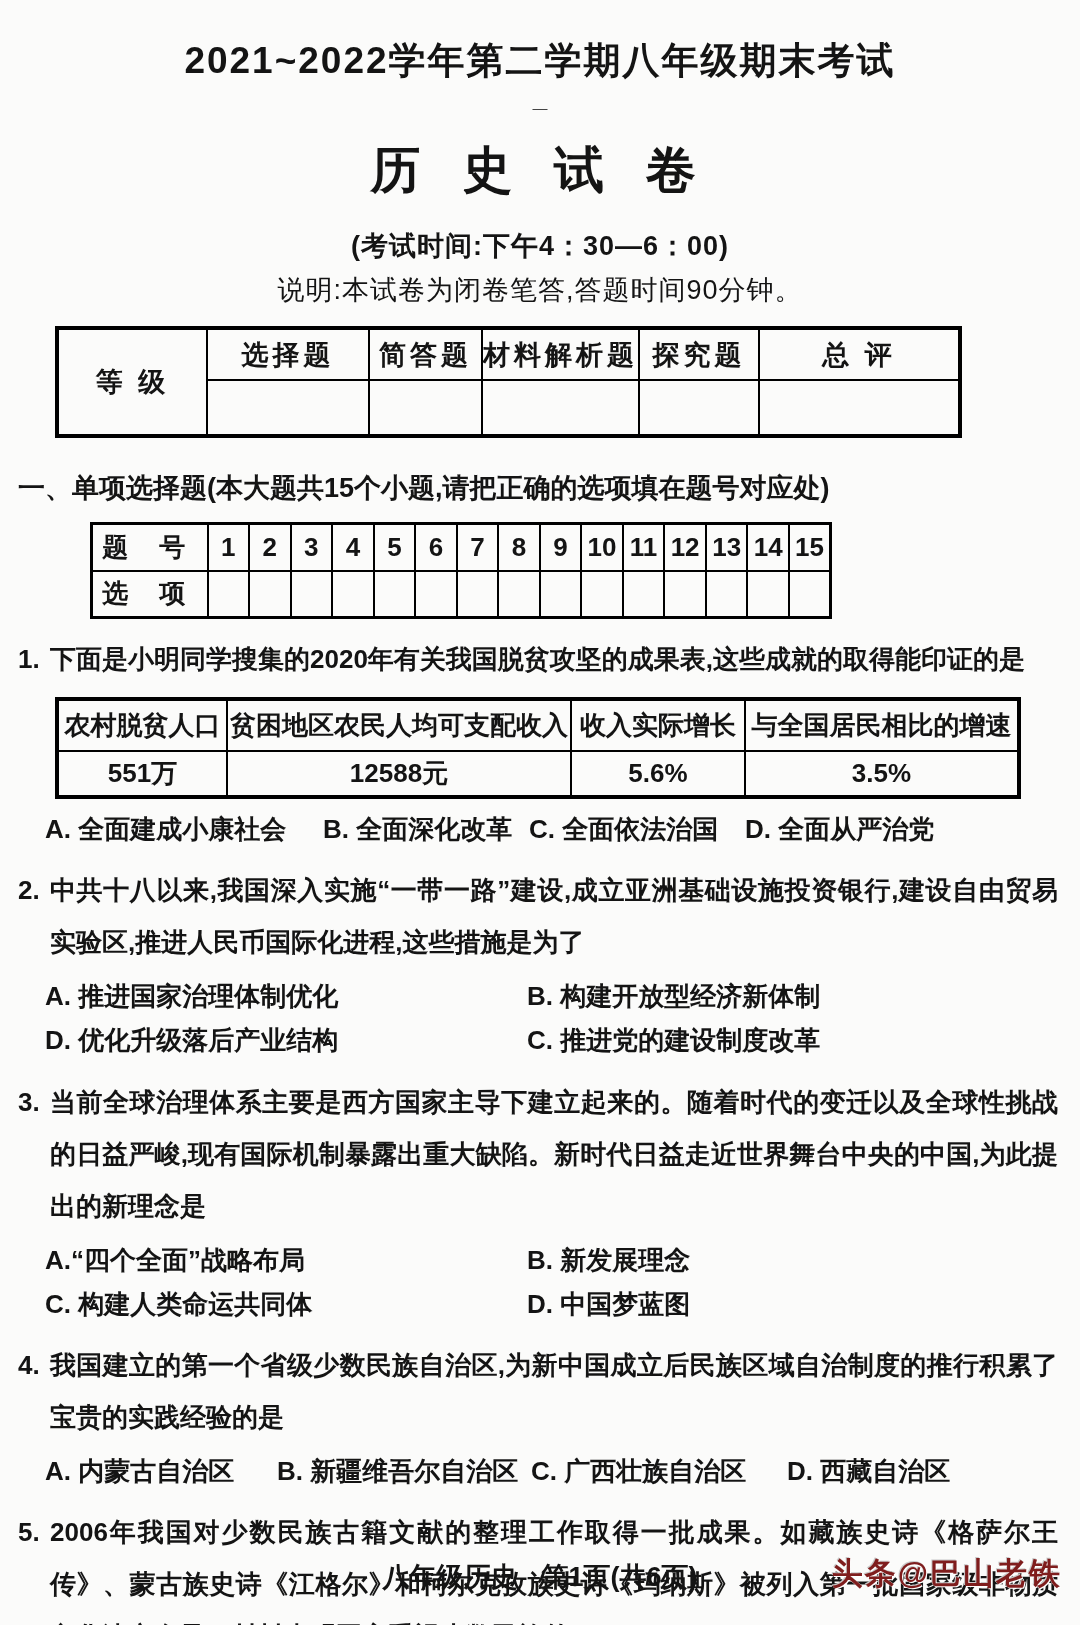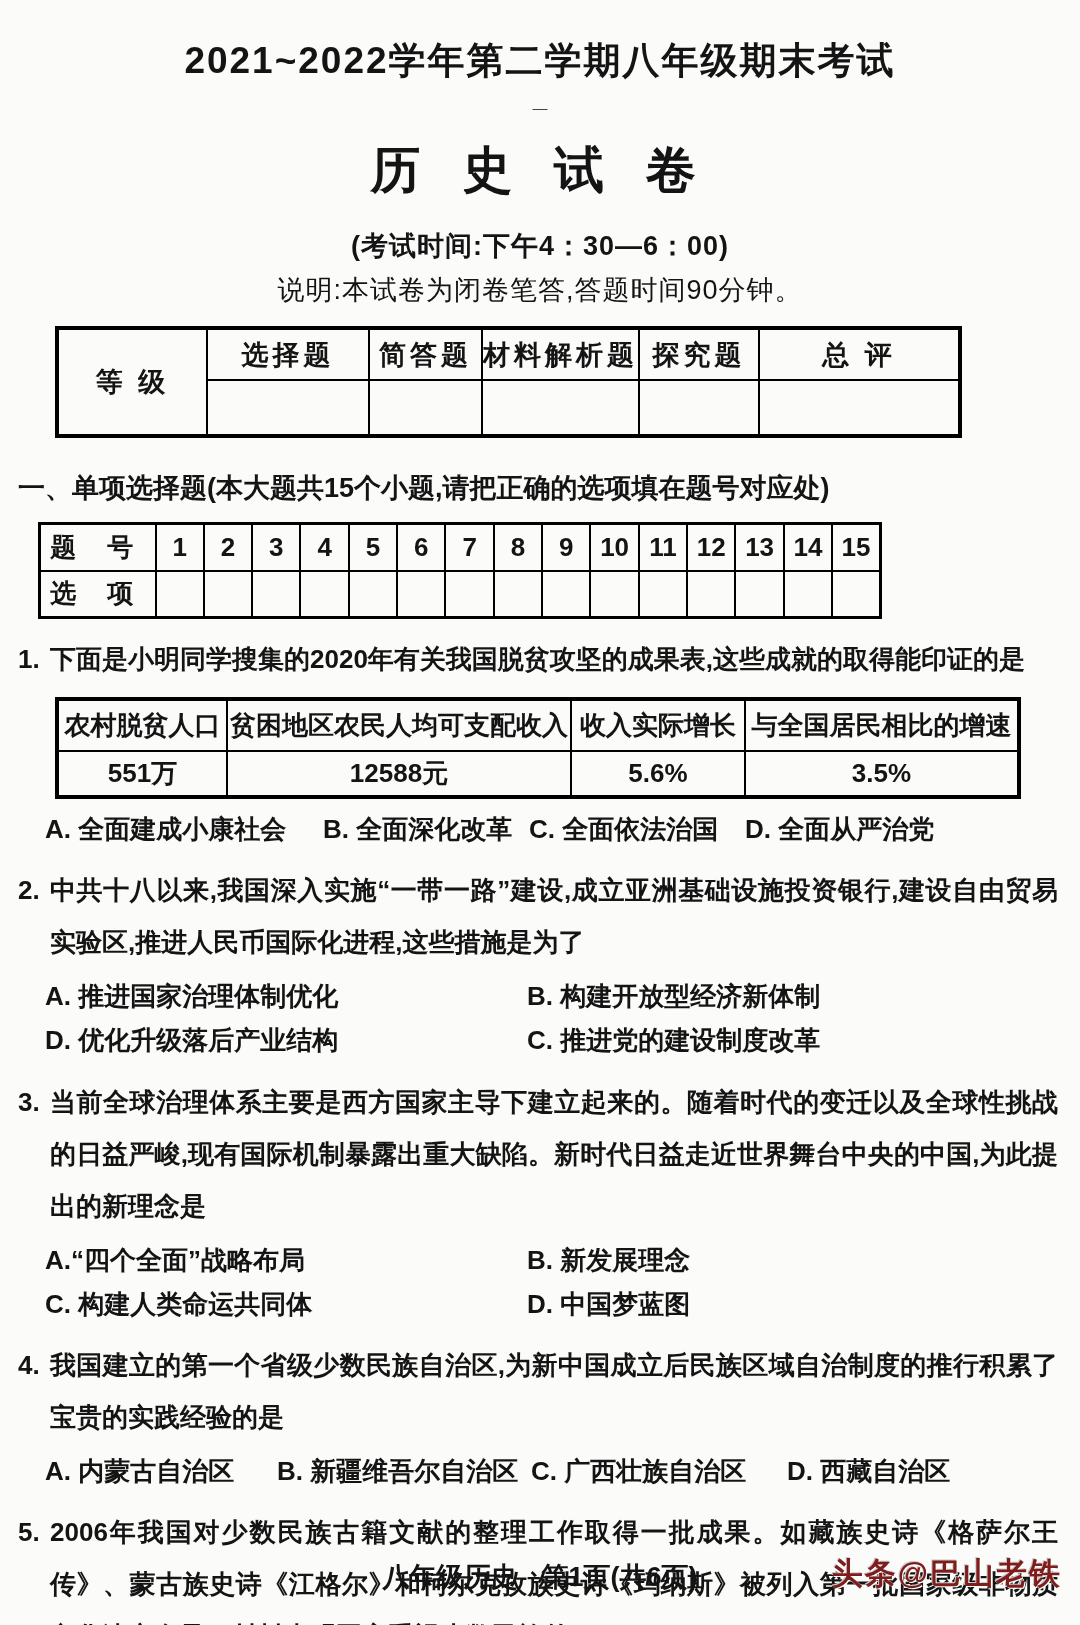--- a/index.html
+++ b/index.html
@@ -27,21 +27,21 @@
   .grade-table { margin: 18px 0 0 55px; width: 903px; border: 4px solid #000; table-layout: fixed; }
   .grade-table td { font-size: 27px; font-weight: 700; letter-spacing: 4px; }
   .grade-table .r1 td { height: 52px; }
   .grade-table .r2 td { height: 56px; }
   .gt-label { width: 150px; letter-spacing: 14px; }
   .gt-c0 { width: 162px; } .gt-c1 { width: 113px; } .gt-c2 { width: 157px; }
   .gt-c3 { width: 120px; } .gt-c4 { width: 201px; }
 
   .section-heading { margin: 32px 20px 0 18px; font-size: 27px; font-weight: 800; }
 
-  .answer-grid { margin: 16px 0 0 38px; width: 844px; border: 3px solid #000; table-layout: fixed; }
+  .answer-grid { margin: 16px 0 0 90px; width: 742px; border: 3px solid #000; table-layout: fixed; }
   .answer-grid td { height: 47px; font-size: 26px; font-weight: 700; }
   .ag-label { width: 116px; letter-spacing: 12px; }
 
   .questions { margin: 14px 22px 0 18px; font-size: 26px; font-weight: 600; }
   .q { display: flex; margin-top: 13px; line-height: 2.0; }
   .q-num { flex: 0 0 32px; }
   .q-body { flex: 1; text-align: justify; }
 
   .q1-table { margin: 12px 0 8px 37px; width: 962px; border: 4px solid #000; table-layout: fixed; }
   .q1-table .hr td { height: 52px; font-size: 26px; font-weight: 800; }

